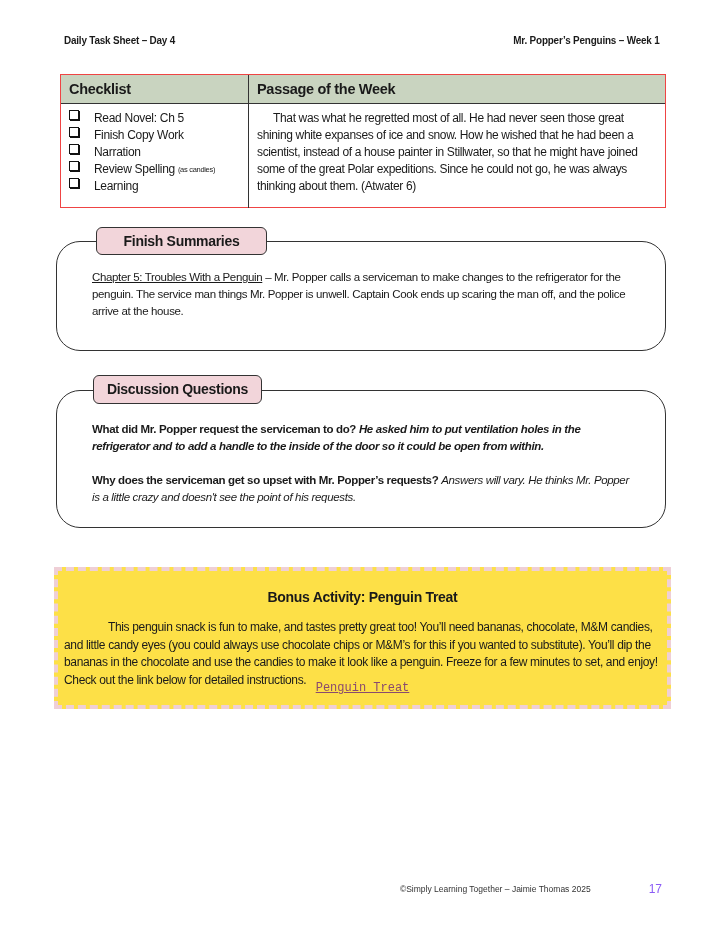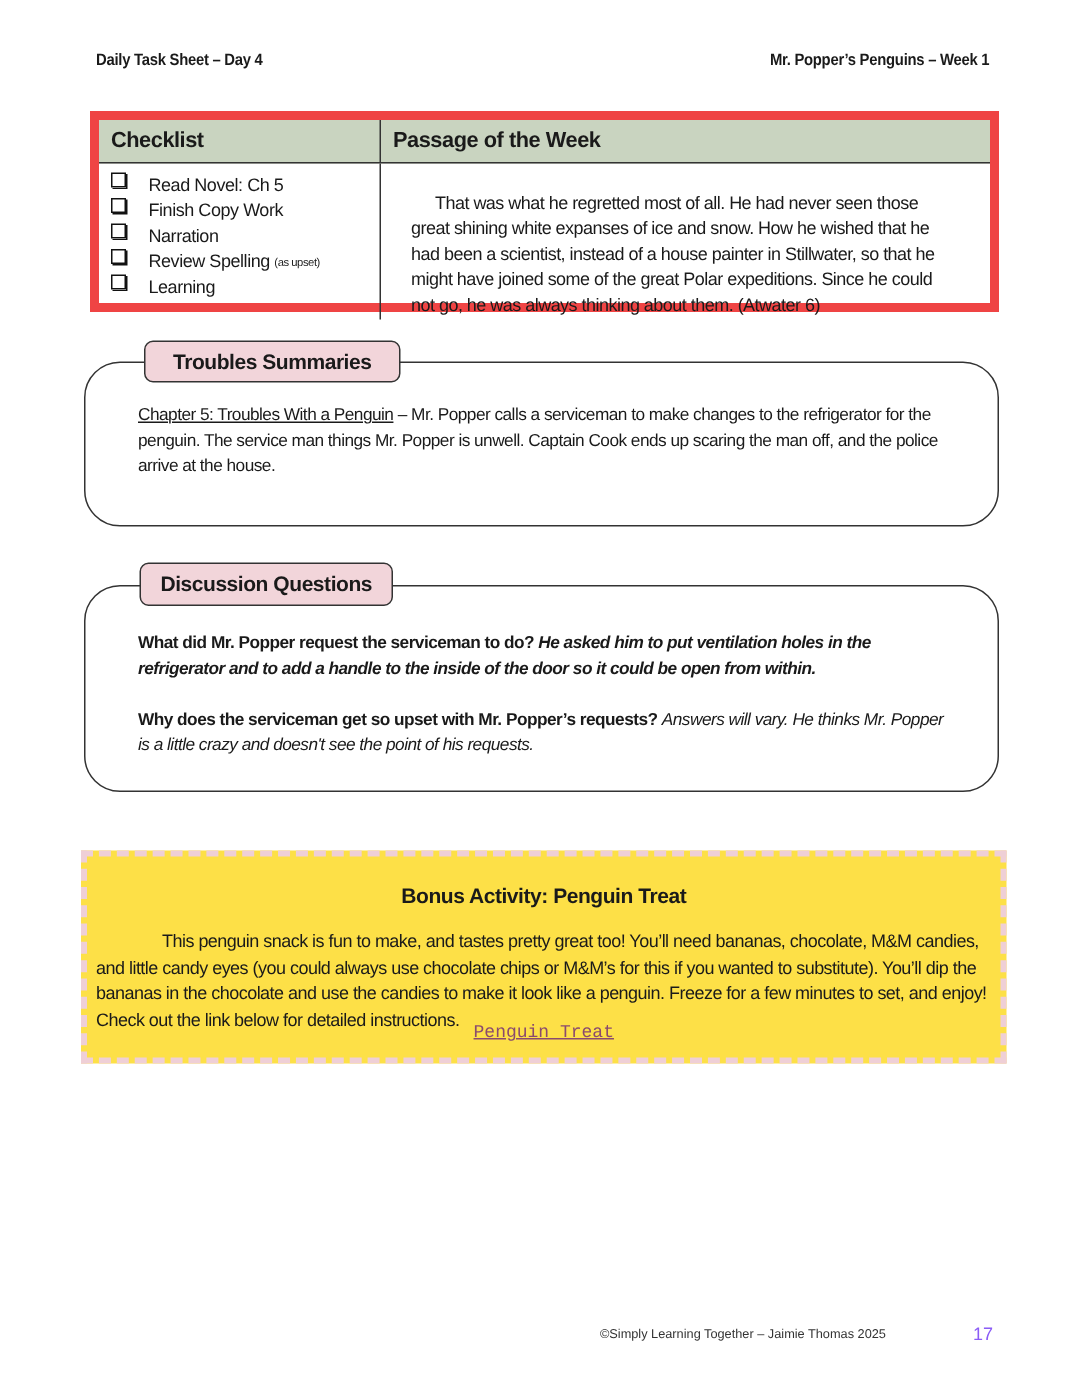--- a/index.html
+++ b/index.html
@@ -4,31 +4,31 @@
 <style>
   html, body { margin: 0; padding: 0; background: #ffffff; }
   body { width: 720px; height: 932px; position: relative; overflow: hidden;
          font-family: "Liberation Sans", "DejaVu Sans", sans-serif; color: #1a1a1a; }
 
   .hdr { position: absolute; top: 34px; font-size: 11px; font-weight: bold; letter-spacing: -0.2px; transform: scaleX(0.9); transform-origin: left center; }
   .hdr.left { left: 64px; }
   .hdr.right { right: 60px; transform-origin: right center; }
 
   
-  .tbl { position: absolute; left: 60px; top: 74px; width: 606px; height: 134px; border: 6px solid #ef4444; box-sizing: border-box; }
+  .tbl { position: absolute; left: 60px; top: 74px; width: 606px; height: 134px; border: 1px solid #ef4444; box-sizing: border-box; }
   .tbl .head { display: flex; height: 28px; background: #c9d4c0; border-bottom: 1px solid #333; }
   .tbl .head div { font-weight: bold; font-size: 14.5px; line-height: 28px; padding-left: 8px; box-sizing: border-box; letter-spacing: -0.3px; }
   .tbl .col1 { width: 188px; border-right: 1px solid #333; box-sizing: border-box; }
   .tbl .col2 { flex: 1; }
   .tbl .body { display: flex; height: 104px; }
   .checklist { list-style: none; margin: 0; padding: 6px 0 0 8px; }
   .checklist li { font-size: 12px; line-height: 17px; display: flex; letter-spacing: -0.3px; }
   .box { display: inline-block; width: 8px; height: 8px; border: 1.4px solid #111; margin-right: 15px; box-shadow: 1px 1px 0 #111; }
   .small { font-size: 7.5px; margin-left: 3px; }
-  .passage { font-size: 12px; line-height: 17px; padding: 6px 8px 0 8px; letter-spacing: -0.35px; text-indent: 16px; margin: 12px; }
+  .passage { font-size: 12px; line-height: 17px; padding: 6px 8px 0 8px; letter-spacing: -0.35px; text-indent: 16px; margin: 0; }
 
   
   .section { position: absolute; left: 56px; width: 610px; border: 1px solid #333; border-radius: 24px; box-sizing: border-box; }
   .tab { position: absolute; background: #f2d5da; border: 1px solid #333; border-radius: 6px; font-weight: bold; font-size: 14px; text-align: center; letter-spacing: -0.3px; box-sizing: border-box; }
   .sec-text { position: absolute; font-size: 11.5px; line-height: 17px; letter-spacing: -0.35px; }
   .u { text-decoration: underline; }
   .q { font-weight: bold; }
   .a-bold { font-weight: bold; font-style: italic; }
   .a-it { font-style: italic; }
 
@@ -63,36 +63,36 @@
             <span class="box"></span>
             <span>Finish Copy Work</span>
           </li>
         <li>
             <span class="box"></span>
             <span>Narration</span>
           </li>
         <li>
             <span class="box"></span>
             <span>Review Spelling</span>
-            <span class="small">(as upset)</span>
+            <span class="small">(as candies)</span>
           </li>
         <li>
             <span class="box"></span>
             <span>Learning</span>
           </li>
       </ul>
     </div>
     <div class="col2">
       <p class="passage">That was what he regretted most of all. He had never seen those great shining white expanses of ice and snow. How he wished that he had been a scientist, instead of a house painter in Stillwater, so that he might have joined some of the great Polar expeditions. Since he could not go, he was always thinking about them. (Atwater 6)</p>
     </div>
   </div>
 </div>
 
 <div class="section" style="top:241px; height:110px;"></div>
-<div class="tab" style="left:96px; top:227px; width:171px; height:28px; line-height:26px;">Troubles Summaries</div>
+<div class="tab" style="left:96px; top:227px; width:171px; height:28px; line-height:26px;">Finish Summaries</div>
 <div class="sec-text" style="left:92px; top:269px; width:540px;"><span class="u">Chapter 5: Troubles With a Penguin</span><span> – Mr. Popper calls a serviceman to make changes to the refrigerator for the penguin. The service man things Mr. Popper is unwell. Captain Cook ends up scaring the man off, and the police arrive at the house.</span></div>
 
 <div class="section" style="top:390px; height:138px;"></div>
 <div class="tab" style="left:93px; top:375px; width:169px; height:29px; line-height:27px;">Discussion Questions</div>
 <div class="sec-text" style="left:92px; top:421px; width:545px;"><span class="q">What did Mr. Popper request the serviceman to do?</span> <span class="a-bold">He asked him to put ventilation holes in the refrigerator and to add a handle to the inside of the door so it could be open from within.</span></div>
 <div class="sec-text" style="left:92px; top:472px; width:545px;"><span class="q">Why does the serviceman get so upset with Mr. Popper’s requests?</span> <span class="a-it">Answers will vary. He thinks Mr. Popper is a little crazy and doesn't see the point of his requests.</span></div>
 
 <div class="bonus">
   <h3>Bonus Activity: Penguin Treat</h3>
   <p>This penguin snack is fun to make, and tastes pretty great too! You’ll need bananas, chocolate, M&amp;M candies, and little candy eyes (you could always use chocolate chips or M&amp;M’s for this if you wanted to substitute). You’ll dip the bananas in the chocolate and use the candies to make it look like a penguin. Freeze for a few minutes to set, and enjoy! Check out the link below for detailed instructions.</p>

